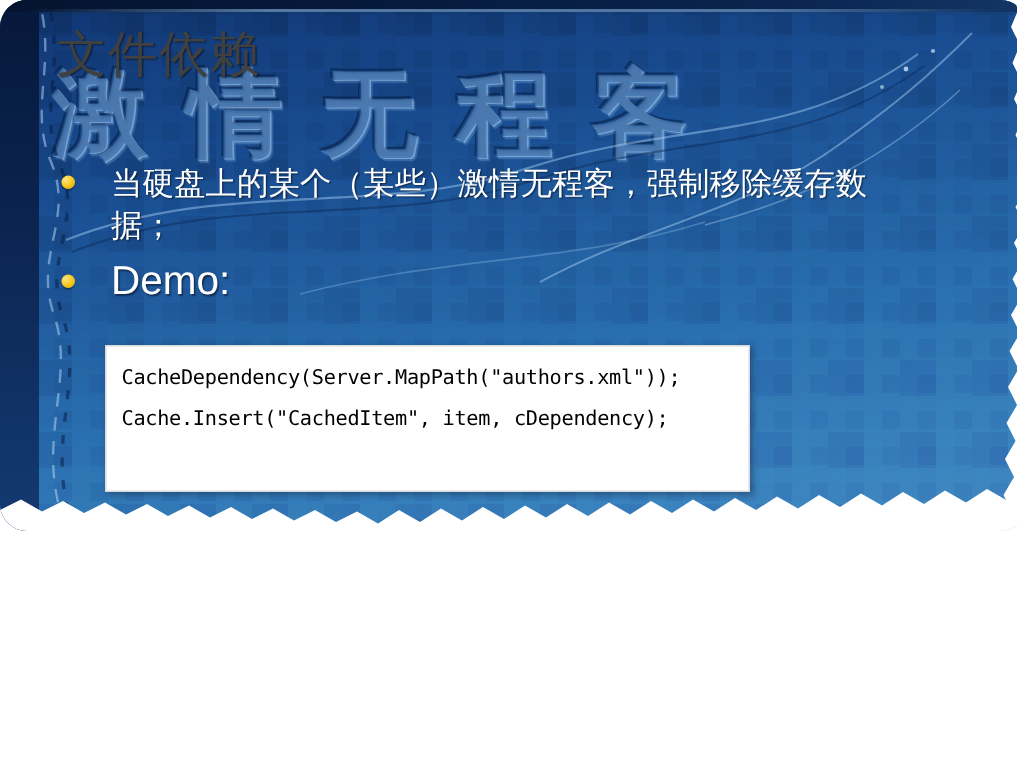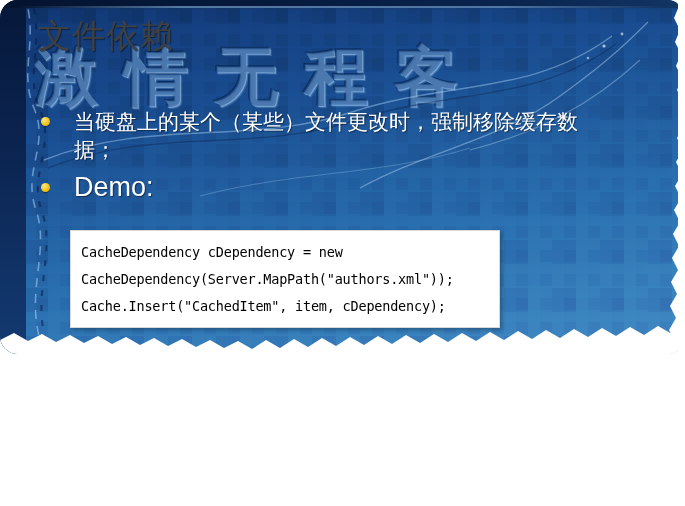--- a/index.html
+++ b/index.html
@@ -256,32 +256,31 @@
   <div class="left-band"></div>
   <div class="top-band"></div>
   <div class="top-band-hl"></div>
 
   <div class="title">文件依赖</div>
 
   <div class="bullets">
 
     <div class="bullet-row">
       <span class="bullet-dot"></span>
-      <span class="bullet-text">当硬盘上的某个（某些）文件更改时，强制移除缓存数据；</span>
+      <span class="bullet-text">当硬盘上的某个（某些）激情无程客，强制移除缓存数据；</span>
     </div>
 
     <div class="bullet-row demo">
       <span class="bullet-dot"></span>
       <span class="bullet-text"> Demo:</span>
     </div>
 
   </div>
 
   <div class="code-box">
-    <span class="code-line">CacheDependency cDependency = new</span>
     <span class="code-line">CacheDependency(Server.MapPath("authors.xml"));</span>
     <span class="code-line">Cache.Insert("CachedItem", item, cDependency);</span>
   </div>
 
   <svg class="tear-right" viewBox="0 0 26 506" preserveAspectRatio="none">
     <path d="M26,0 L26,506 L0,506
              L3,494 L9,486 L4,474 L11,462 L5,450 L12,438 L6,426 L13,414
              L7,402 L14,390 L8,378 L15,366 L9,354 L16,342 L10,330 L17,318
              L11,306 L18,294 L12,282 L19,270 L13,258 L20,246 L14,234 L21,222
              L15,210 L22,198 L16,186 L23,174 L17,162 L24,150 L18,138 L25,126

